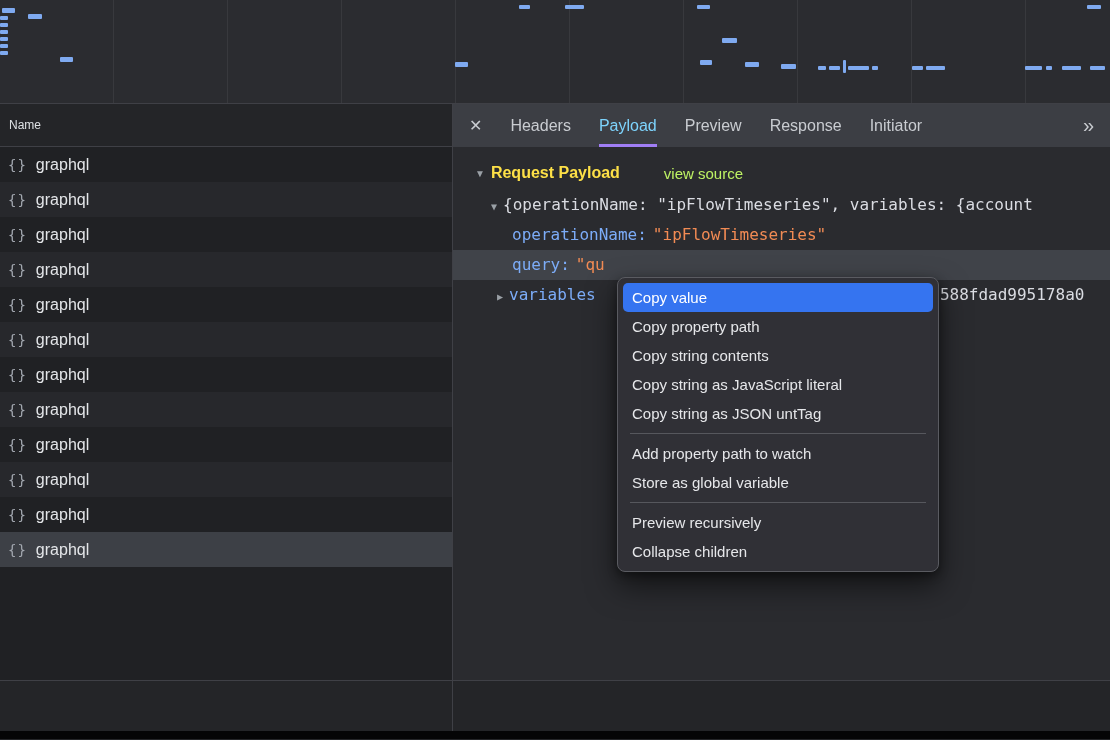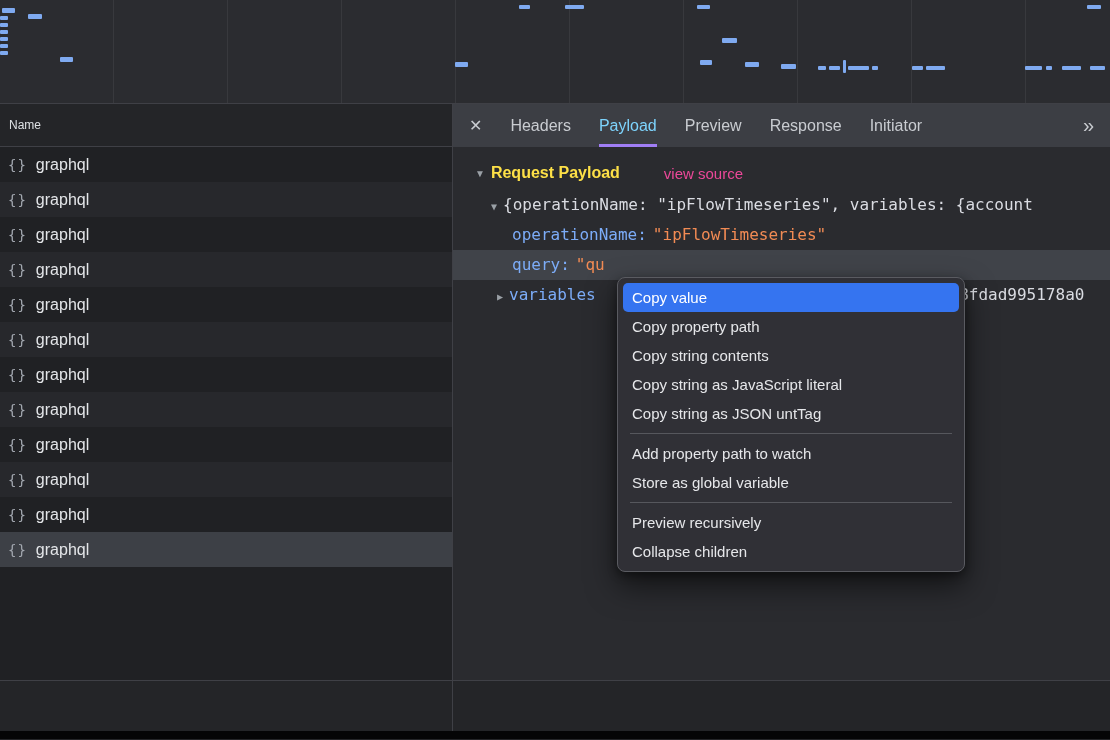--- a/index.html
+++ b/index.html
@@ -41,39 +41,39 @@
   }
   .close-btn { align-self:center; font-size:16px; color:#c9ccd1; cursor:pointer; }
   .tab { display:flex; align-items:center; border-bottom:3px solid transparent; padding-top:3px; cursor:pointer; }
   .tab.selected { color:#7dd3fc; border-bottom-color:#a07ef5; }
   .overflow { margin-left:auto; margin-right:16px; align-self:center; color:#c9ccd1; font-size:20px; }
 
   
   .payload { flex:1; position:relative; overflow:hidden; font-family:"DejaVu Sans Mono", monospace; font-size:16px; color:#dadce2; }
   .section-line { font-family:"Liberation Sans", sans-serif; display:flex; align-items:center; padding:17px 0 8px 22px; }
   .section-title { font-weight:bold; font-size:16px; color:#fde047; }
-  .view-source { margin-left:44px; color:#ec4899; font-size:15px; cursor:pointer; }
+  .view-source { margin-left:44px; color:#bef264; font-size:15px; cursor:pointer; }
   .tri { color:#9aa0a6; font-size:10px; margin-right:6px; flex:none; }
   .tree-line { height:30px; line-height:30px; white-space:nowrap; position:relative; }
   .preview { padding-left:38px; }
   .child { padding-left:59px; }
   .vars { padding-left:44px; }
   .key { color:#7cacf8; }
   .str { color:#f28b54; }
   .plain { color:#dadce2; }
   .query-row { background:#404349; }
   .right-frag { position:absolute; left:458px; top:0; }
   .left-sp { margin-right:6px; }
 
   .right-footer { height:51px; border-top:1px solid #3f4046; background:#242528; }
   .bottom-bar { height:8px; background:#050506; }
 
   
   .context-menu {
-    position:absolute; left:617px; top:277px; width:348px;
+    position:absolute; left:617px; top:277px; width:322px;
     background:#303036; border:1px solid #5a5b61; border-radius:8px;
     padding:5px 0; z-index:10;
     box-shadow:0 14px 30px rgba(0,0,0,.55), 0 3px 10px rgba(0,0,0,.4);
     font-family:"Liberation Sans", sans-serif; font-size:15px; color:#e6e7ea;
   }
   .menu-item { height:29px; line-height:29px; padding:0 14px; cursor:default; }
   .menu-item.highlighted { background:#3574f0; color:#ffffff; border-radius:5px; margin:0 5px; padding:0 9px; }
   .menu-sep { height:1px; background:#56575d; margin:5px 12px; }
 </style>
 </head>

